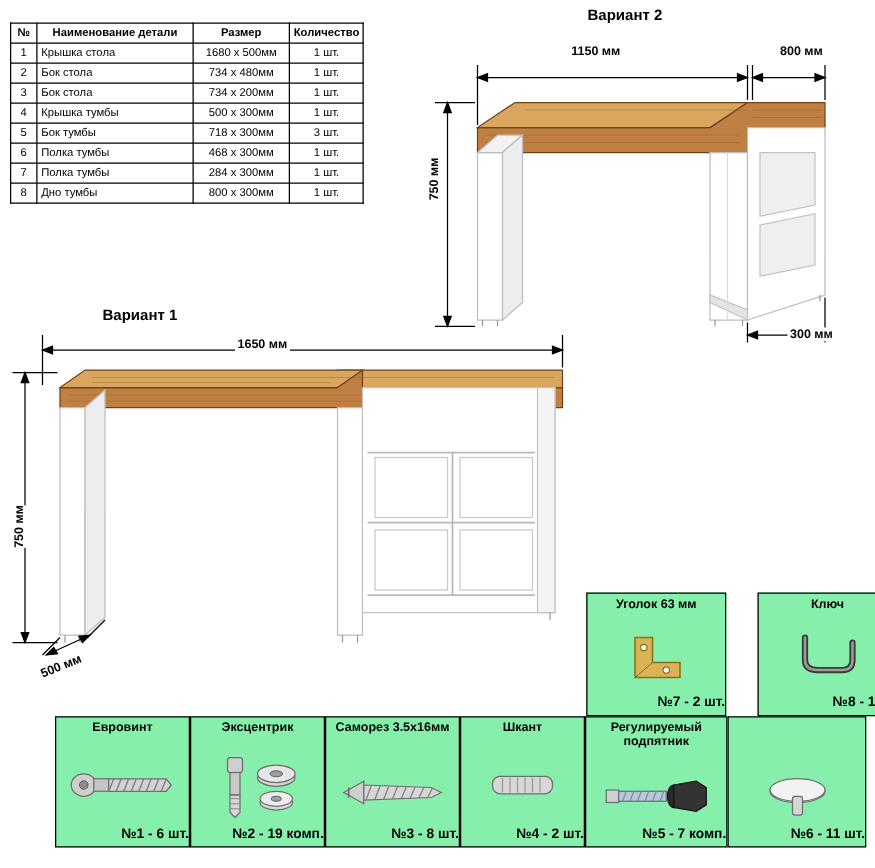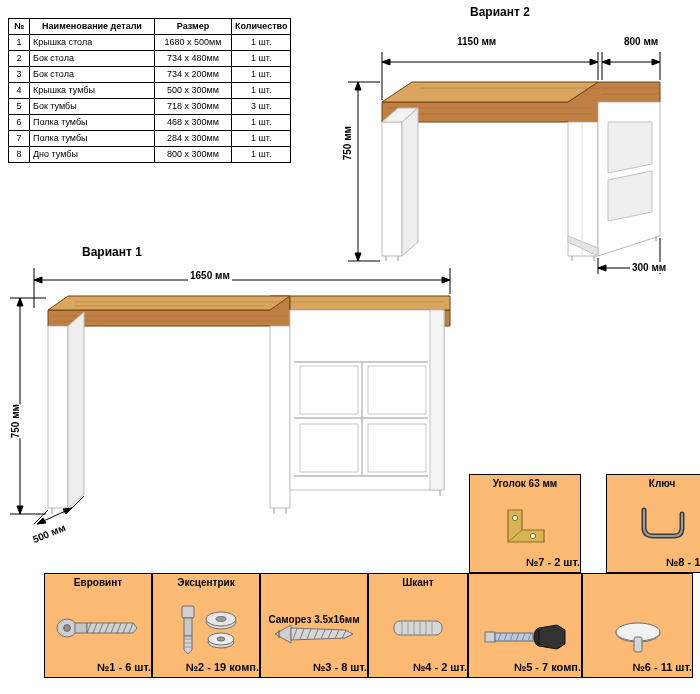--- a/index.html
+++ b/index.html
@@ -23,21 +23,21 @@
   #parts-table td.qty{width:52px;text-align:center;}
 
   
   .variant-title{font-size:12px;font-weight:bold;text-align:center;}
   #variant2-title{left:470px;top:5px;}
   #variant1-title{left:82px;top:245px;}
   .dimlabel{position:absolute;font-size:10px;font-weight:bold;background:#fff;padding:0 2px;}
   .vlabel{writing-mode:vertical-rl;transform:rotate(180deg);}
 
   
-  .hw-box{border:1px solid #000;box-sizing:border-box;background:#fdba74;}
+  .hw-box{border:1px solid #000;box-sizing:border-box;background:#86efac;}
   .hw-title{font-size:10px;font-weight:bold;text-align:center;line-height:11px;padding-top:3px;}
   .hw-caption{font-size:11px;font-weight:bold;text-align:right;position:absolute;bottom:4px;width:100%;}
   .hw-art{position:absolute;left:0;right:0;top:22px;bottom:18px;display:flex;align-items:center;justify-content:center;}
 </style>
 </head>
 <body>
 
 <table class="abs" id="parts-table">
   <thead>
     <tr>
@@ -311,21 +311,21 @@
       <ellipse cx="55" cy="19" rx="5" ry="2.4" fill="#9d9d9d" stroke="#5e5e5e" stroke-width="0.8"></ellipse>
       <ellipse cx="55" cy="42" rx="13" ry="6" fill="#d8d8d8" stroke="#6f6f6f" stroke-width="1"></ellipse>
       <ellipse cx="55" cy="39" rx="13" ry="6" fill="#ececec" stroke="#6f6f6f" stroke-width="1"></ellipse>
       <ellipse cx="55" cy="39" rx="4" ry="2" fill="#9d9d9d" stroke="#5e5e5e" stroke-width="0.8"></ellipse>
     </svg>
   </div>
   <div class="hw-caption">№2 - 19 комп.</div>
 </div>
 
 <div class="abs hw-box" style="left:260px;top:573px;width:108px;height:105px;">
-  <div class="hw-title" style="white-space:pre-line;margin-top:37px;">Саморез 3.5x16мм</div>
+  <div class="hw-title" style="white-space:pre-line;">Саморез 3.5x16мм</div>
   <div class="hw-art" style="top:34px;">
     <svg width="86" height="24" viewBox="0 0 86 24">
       <path d="M4,12 L20,3 L20,21 Z" fill="#cfcfcf" stroke="#6f6f6f" stroke-width="1"></path>
       <line x1="8" y1="8" x2="8" y2="16" stroke="#6f6f6f" stroke-width="1.4"></line>
       <path d="M20,6 L74,8 L82,12 L74,16 L20,18 Z" fill="#d6d6d6" stroke="#6f6f6f" stroke-width="1"></path>
       <g stroke="#7e7e7e" stroke-width="1">
         <line x1="26" y1="6.5" x2="22" y2="17.5"></line>
           <line x1="33" y1="6.8" x2="29" y2="17.4"></line>
         <line x1="40" y1="7.1" x2="36" y2="17.2"></line>
           <line x1="47" y1="7.4" x2="43" y2="17.1"></line>
@@ -351,20 +351,21 @@
           <line x1="32" y1="6" x2="32" y2="18"></line>
         <line x1="38" y1="6" x2="38" y2="18"></line>
           <line x1="44" y1="6" x2="44" y2="18"></line>
       </g>
     </svg>
   </div>
   <div class="hw-caption">№4 - 2 шт.</div>
 </div>
 
 <div class="abs hw-box" style="left:468px;top:573px;width:114px;height:105px;">
+  <div class="hw-title" style="white-space:pre-line;">Регулируемый подпятник</div>
   <div class="hw-art" style="top:40px;">
     <svg width="92" height="30" viewBox="0 0 92 30">
       <rect x="6" y="10" width="10" height="10" fill="#cfcfcf" stroke="#6f6f6f" stroke-width="1"></rect>
       <rect x="16" y="11" width="38" height="8" fill="#b9c7d6" stroke="#5d7080" stroke-width="1"></rect>
       <g stroke="#7b8b99" stroke-width="1">
         <line x1="22" y1="11" x2="19" y2="19"></line>
           <line x1="28" y1="11" x2="25" y2="19"></line>
         <line x1="34" y1="11" x2="31" y2="19"></line>
           <line x1="40" y1="11" x2="37" y2="19"></line>
         <line x1="46" y1="11" x2="43" y2="19"></line>

